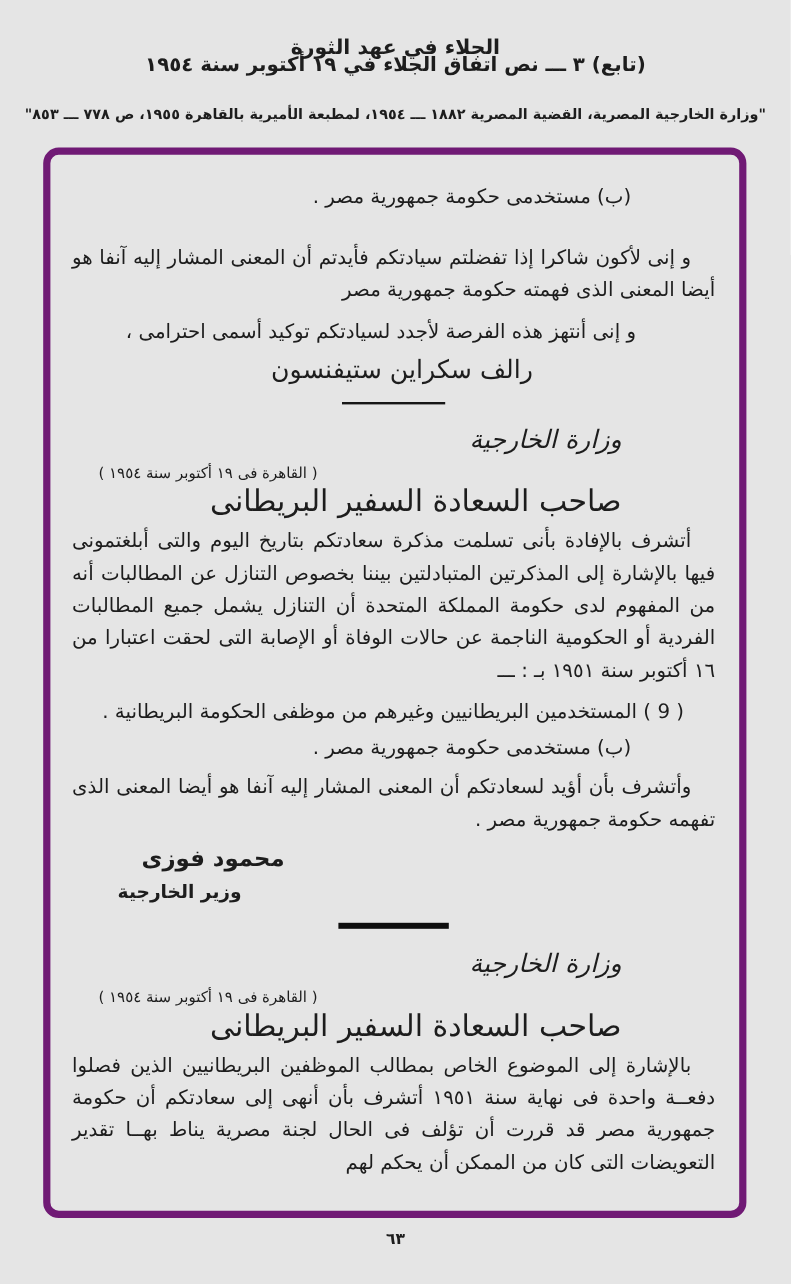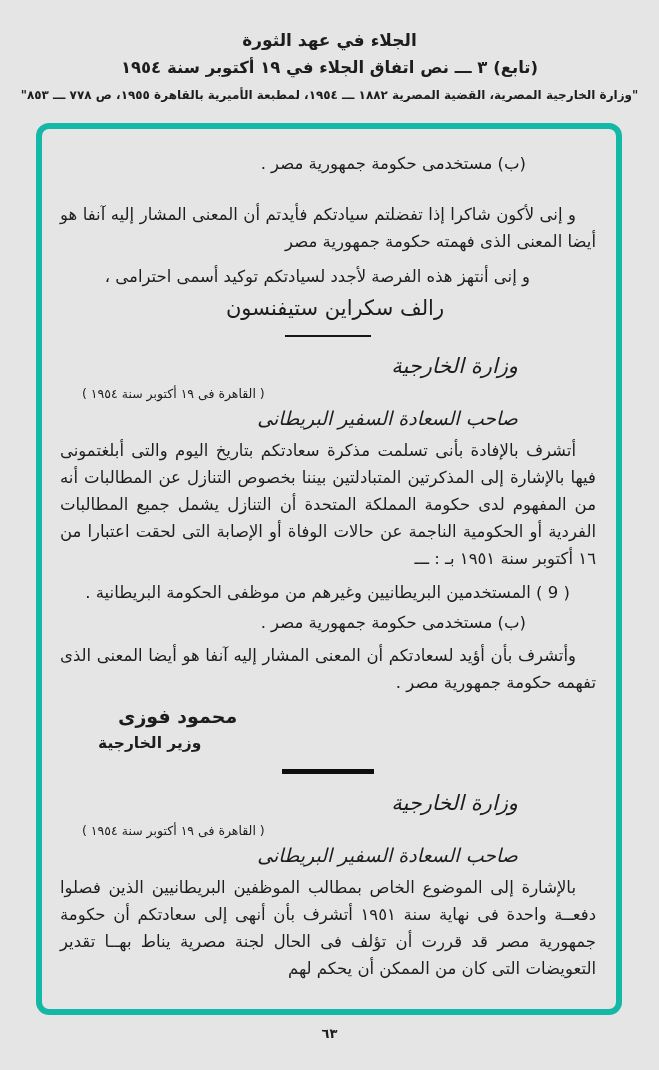--- a/index.html
+++ b/index.html
@@ -15,34 +15,34 @@
     width: 659px; height: 1070px;
     background: #e5e5e5;
     direction: rtl;
   }
   
   .hdr-title {
     position: absolute; top: 30px; left: 0; right: 0;
     text-align: center; font-weight: bold; font-size: 17px;
   }
   .hdr-subtitle {
-    position: absolute; top: 58px; left: 0; right: 0;
+    position: absolute; top: 44px; left: 0; right: 0;
     text-align: center; font-weight: bold; font-size: 16.5px;
   }
   .hdr-source {
     position: absolute; top: 88px; left: 0; right: 0;
     text-align: center; font-weight: bold; font-size: 12px;
     letter-spacing: 0.2px;
   }
   
   .frame {
     position: absolute; left: 36px; top: 123px;
     width: 586px; height: 892px;
     box-sizing: border-box;
-    border: 6px solid #14b8a6;
+    border: 6px solid #701a75;
     border-radius: 13px;
     padding: 12px 20px 10px 18px;
     overflow: hidden;
   }
   .body-line { font-size: 16.5px; line-height: 26px; }
   .para {
     font-size: 16.5px; line-height: 27px;
     text-align: justify; text-indent: 20px;
     margin: 0;
   }
@@ -63,22 +63,22 @@
   }
   .ministry {
     font-size: 21px; line-height: 26px;
     text-align: right; margin: 16px 78px 0 0; font-style: italic;
   }
   .date-line {
     font-size: 12.5px; line-height: 20px;
     text-align: left; padding-left: 22px; margin-top: 5px;
   }
   .salutation {
-    font-size: 19px; line-height: 26px;
-    text-align: right; margin: 1px 78px 0 0; font-style: italic;
+    font-size: 25px; line-height: 26px;
+    text-align: right; margin: 1px 78px 0 0;
   }
   .sig-name {
     font-size: 19px; font-weight: bold; line-height: 26px;
     text-align: left; padding-left: 58px; margin-top: 7px;
   }
   .sig-title {
     font-size: 15.5px; font-weight: bold; line-height: 22px;
     text-align: left; padding-left: 38px; margin-top: 3px;
   }
   .mt6 { margin-top: 6px; }

